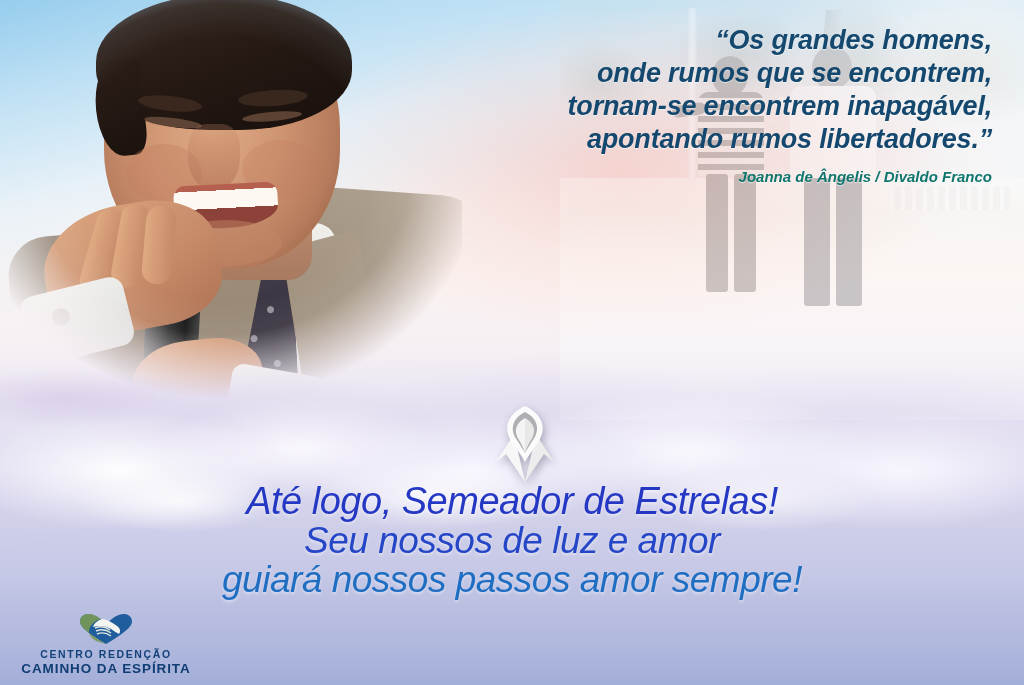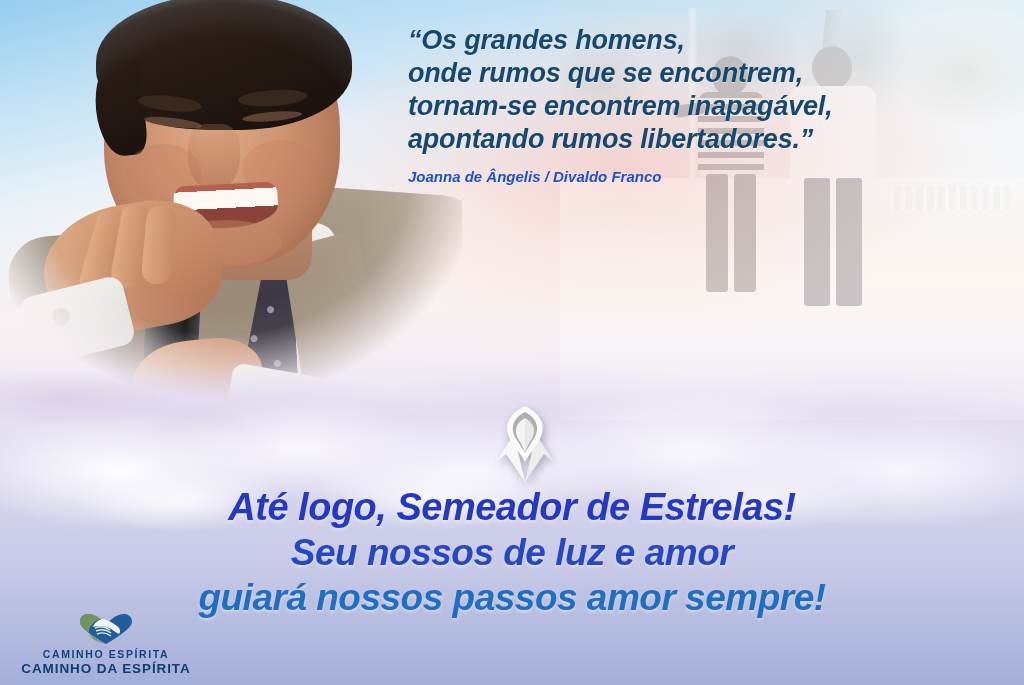--- a/index.html
+++ b/index.html
@@ -202,54 +202,53 @@
         background:radial-gradient(circle at 34% 30%, #d9d9d9, #9a9a9a 55%, #6c6c6c 100%);}
   .mic-body{left:152px;top:276px;width:54px;height:160px;border-radius:10px;
         background:linear-gradient(to right,#6b6b6b,#2a2a2a 45%,#111 75%,#3a3a3a);transform:rotate(3deg);}
   .hand2{left:140px;top:346px;width:132px;height:96px;border-radius:44% 36% 34% 40%;
         background:linear-gradient(150deg,#dfab86,#c98d6b 60%,#b0755a);transform:rotate(-6deg);}
   .cuff2{left:236px;top:376px;width:96px;height:62px;border-radius:12px;
         background:linear-gradient(160deg,#f3f2ef,#dadad7);transform:rotate(10deg);}
 
   
   .quote-block{
-    position:absolute;right:56px;top:24px;width:560px;
-    text-align:left;
+    position:absolute;right:32px;top:24px;width:560px;
+    text-align:right;
   }
   .quote-line{
     font-style:italic;font-weight:bold;
     font-size:27px;line-height:33px;
     color:#15486e;
     letter-spacing:-0.2px;
     white-space:nowrap;
     text-shadow:0 1px 1px rgba(255,255,255,0.55);
   }
   .quote-author{
     margin-top:12px;
     font-style:italic;font-weight:bold;
     font-size:15px;line-height:18px;
-    color:#1d4ed8;
+    color:#0f766e;
     text-shadow:0 1px 1px rgba(255,255,255,0.6);
   }
 
   
   .ribbon{position:absolute;left:492px;top:404px;width:66px;height:80px;
           filter:drop-shadow(2px 4px 4px rgba(90,85,115,0.45));}
 
   
   .headline{
     position:absolute;left:0;right:0;top:482px;text-align:center;
   }
   .hl{
-    font-style:italic;font-weight:bold;
+    font-style:italic;font-weight:normal;
     letter-spacing:-0.5px;
     line-height:39px;
     white-space:nowrap;
     text-shadow:0 2px 3px rgba(255,255,255,0.45);
-    margin-top:6px;
   }
   .hl1{font-size:38px;color:#2438c4;}
   .hl2{font-size:37px;color:#2546c7;}
   .hl3{font-size:37px;color:#1f6ec2;}
 
   
   .logo{position:absolute;bottom:8px;text-align:center;}
   .logo-left{left:6px;width:200px;}
   .logo-right{right:8px;width:200px;}
   .logo-mark{height:34px;display:flex;align-items:center;justify-content:center;margin-bottom:2px;}
@@ -358,18 +357,18 @@
     <div class="logo-mark">
       <svg width="54" height="32" viewBox="0 0 54 32">
         <path d="M27 31 C10 21 1 14 1 8.5 C1 3.5 5 1 9.5 1 C15 1 20 4.5 27 11 C34 4.5 39 1 44.5 1 C49 1 53 3.5 53 8.5 C53 14 44 21 27 31 Z" fill="#1f5d9c"></path>
         <path d="M27 31 C10 21 1 14 1 8.5 C1 3.5 5 1 9.5 1 C14 1 18 3 22 6 C15 8 10 13 10 19 C10 23 14 27 20 29 Z" fill="#7a9a55" opacity="0.9"></path>
         <path d="M24 6 C19 7 15 10 14 14 C20 12 27 13 32 16 C35 18 38 20 40 21 C42 18 41 15 38 13 C34 10 29 7 24 6 Z" fill="#f3f5f0"></path>
         <path d="M16 15 C21 13 27 14 31 17" stroke="#dfe4dc" stroke-width="1.4" fill="none"></path>
         <path d="M17 18 C22 16 28 17 32 20" stroke="#dfe4dc" stroke-width="1.4" fill="none"></path>
         <path d="M18 21 C23 19 28 20 32 23" stroke="#dfe4dc" stroke-width="1.4" fill="none"></path>
       </svg>
     </div>
-    <div class="logo-line1">CAMINHO ESPÍRITA</div>
+    <div class="logo-line1">CENTRO REDENÇÃO</div>
     <div class="logo-line2">CAMINHO DA ESPÍRITA</div>
   </div>
 
 
 </div>
 
 </body></html>

